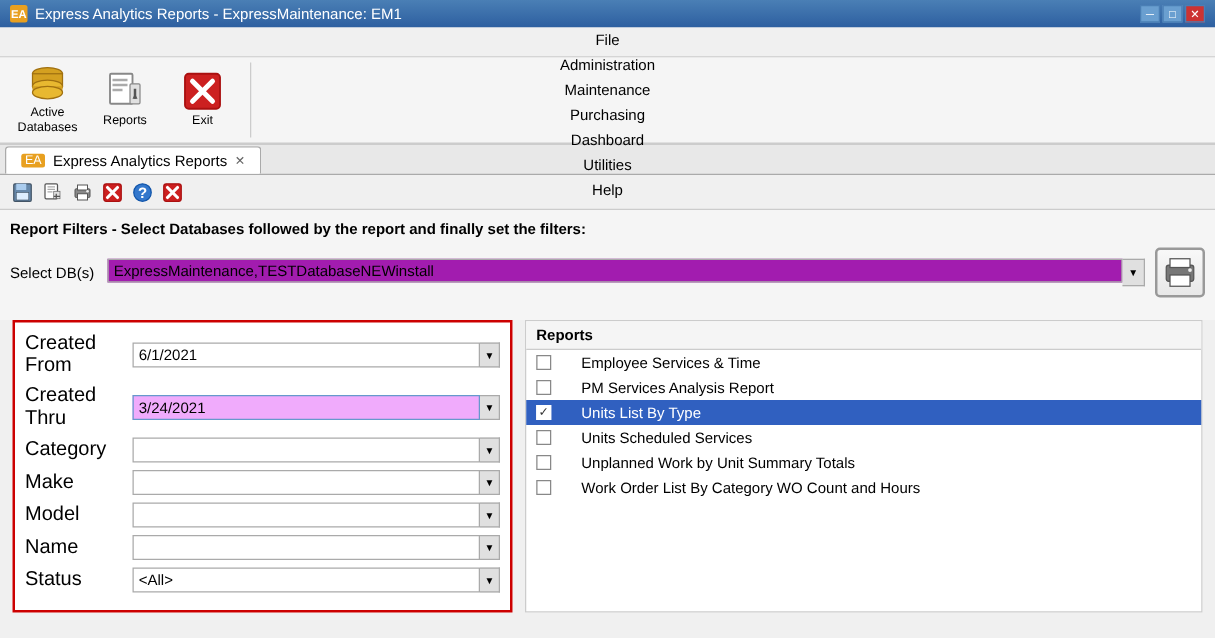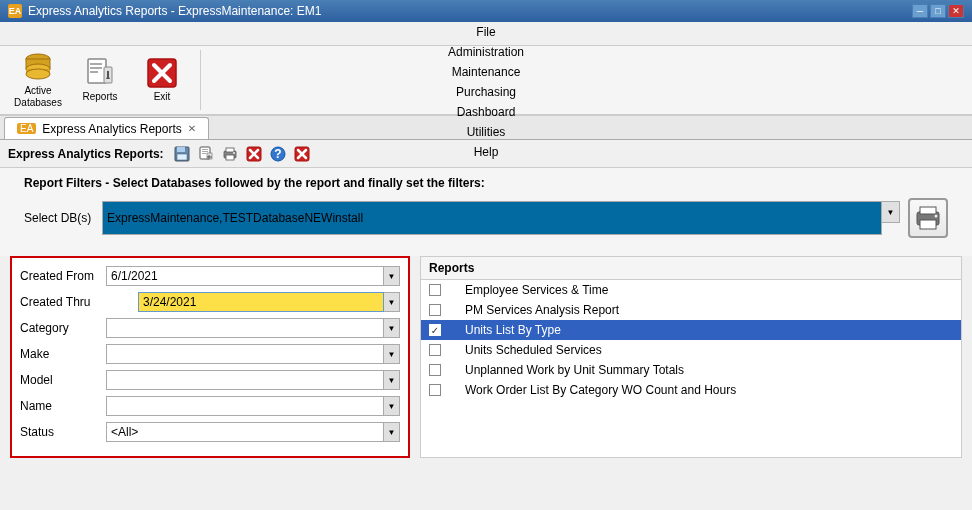--- a/index.html
+++ b/index.html
@@ -126,42 +126,42 @@
       width: 20px; height: 20px;
       cursor: pointer;
       display: flex; align-items: center; justify-content: center;
       border: 1px solid transparent;
       border-radius: 2px;
       font-size: 14px;
     }
 
     
     .content {
-      padding: 8px 24px;
+      padding: 8px 8px;
       background: #f5f5f5;
     }
     .section-title {
       font-size: 12px;
       font-weight: bold;
       margin-bottom: 8px;
     }
 
     
     .db-row {
       display: flex;
       align-items: center;
       margin-bottom: 10px;
       gap: 8px;
     }
     .db-label { width: 70px; font-size: 12px; }
     .db-select {
       flex: 1;
-      height: 34px;
+      height: 19px;
       border: 1px solid #aaa;
-      background: #0369a1;
+      background: #a21caf;
       padding: 0 4px;
       font-size: 12px;
       display: flex; align-items: center;
     }
     .db-dropdown-btn {
       width: 18px; height: 22px;
       background: #e0e0e0;
       border: 1px solid #aaa;
       border-left: none;
       cursor: pointer;
@@ -195,35 +195,35 @@
       flex-shrink: 0;
     }
     .filter-row {
       display: flex;
       align-items: center;
       margin-bottom: 6px;
       gap: 6px;
     }
     .filter-label {
       width: 80px;
-      font-size: 12px;
+      font-size: 16px;
     }
     .filter-input-wrap {
       flex: 1;
       display: flex;
     }
     .filter-input {
       flex: 1;
       height: 20px;
       border: 1px solid #aaa;
       background: white;
       padding: 0 4px;
       font-size: 12px;
     }
-    .filter-input.selected { background: #fde047; border-color: #6699cc; margin-left: 32px; }
+    .filter-input.selected { background: #f0abfc; border-color: #6699cc; }
     .filter-dropdown-btn {
       width: 16px; height: 20px;
       background: #e0e0e0;
       border: 1px solid #aaa;
       border-left: none;
       cursor: pointer;
       display: flex; align-items: center; justify-content: center;
       font-size: 8px;
     }
 
@@ -329,21 +329,20 @@
 
 <div class="tab-area">
   <div class="tab active">
     <span style="font-size:10px; background:#e8a020; color:white; padding:0 3px; border-radius:2px;">EA</span>
     <span>Express Analytics Reports</span>
     <span class="tab-close">✕</span>
   </div>
 </div>
 
 <div class="toolbar-strip">
-  <span class="strip-label">Express Analytics Reports:</span>
 
   <div class="strip-btn" title="Save">
     <svg width="16" height="16" viewBox="0 0 16 16">
       <rect x="1" y="1" width="14" height="14" rx="1" fill="#6688aa" stroke="#445566" stroke-width="1"></rect>
       <rect x="3" y="1" width="8" height="5" fill="#aaccee"></rect>
       <rect x="3" y="8" width="10" height="6" fill="#ddeeff" stroke="#445566" stroke-width="0.5"></rect>
     </svg>
   </div>
 
   <div class="strip-btn" title="Print Preview">

